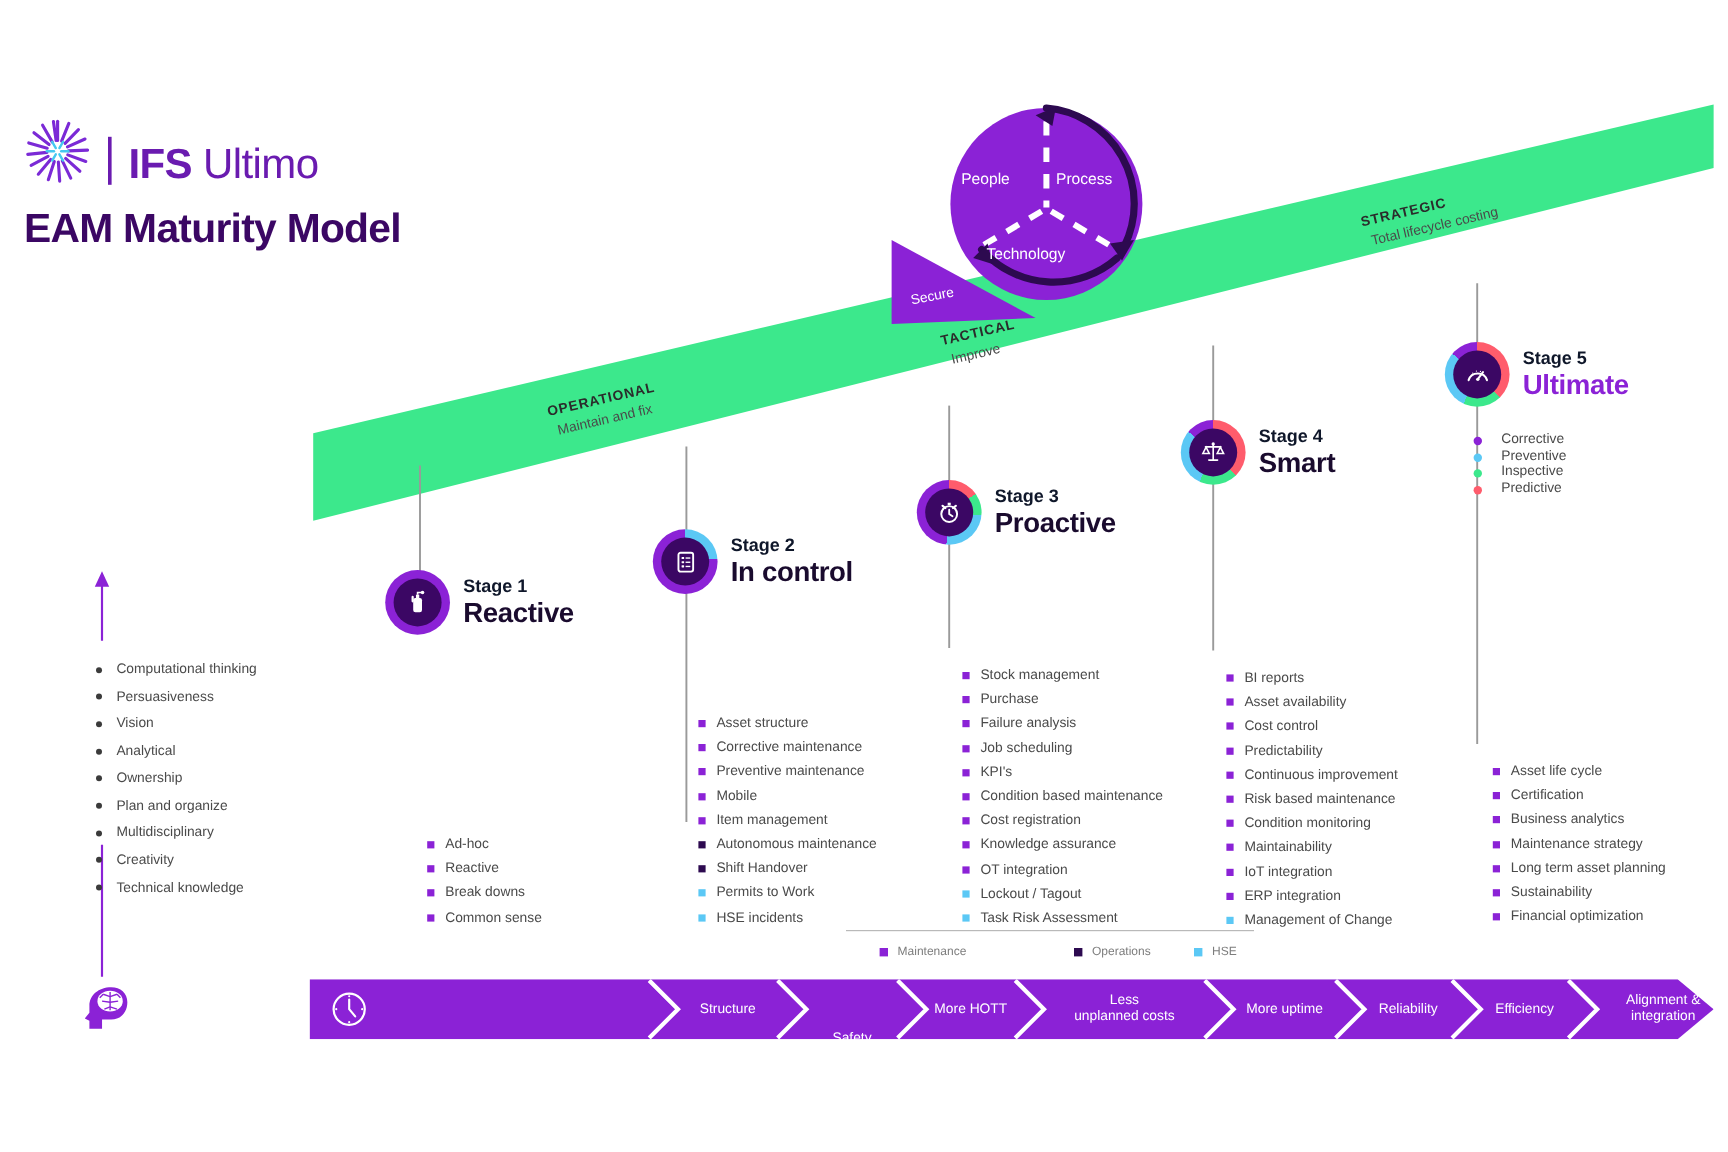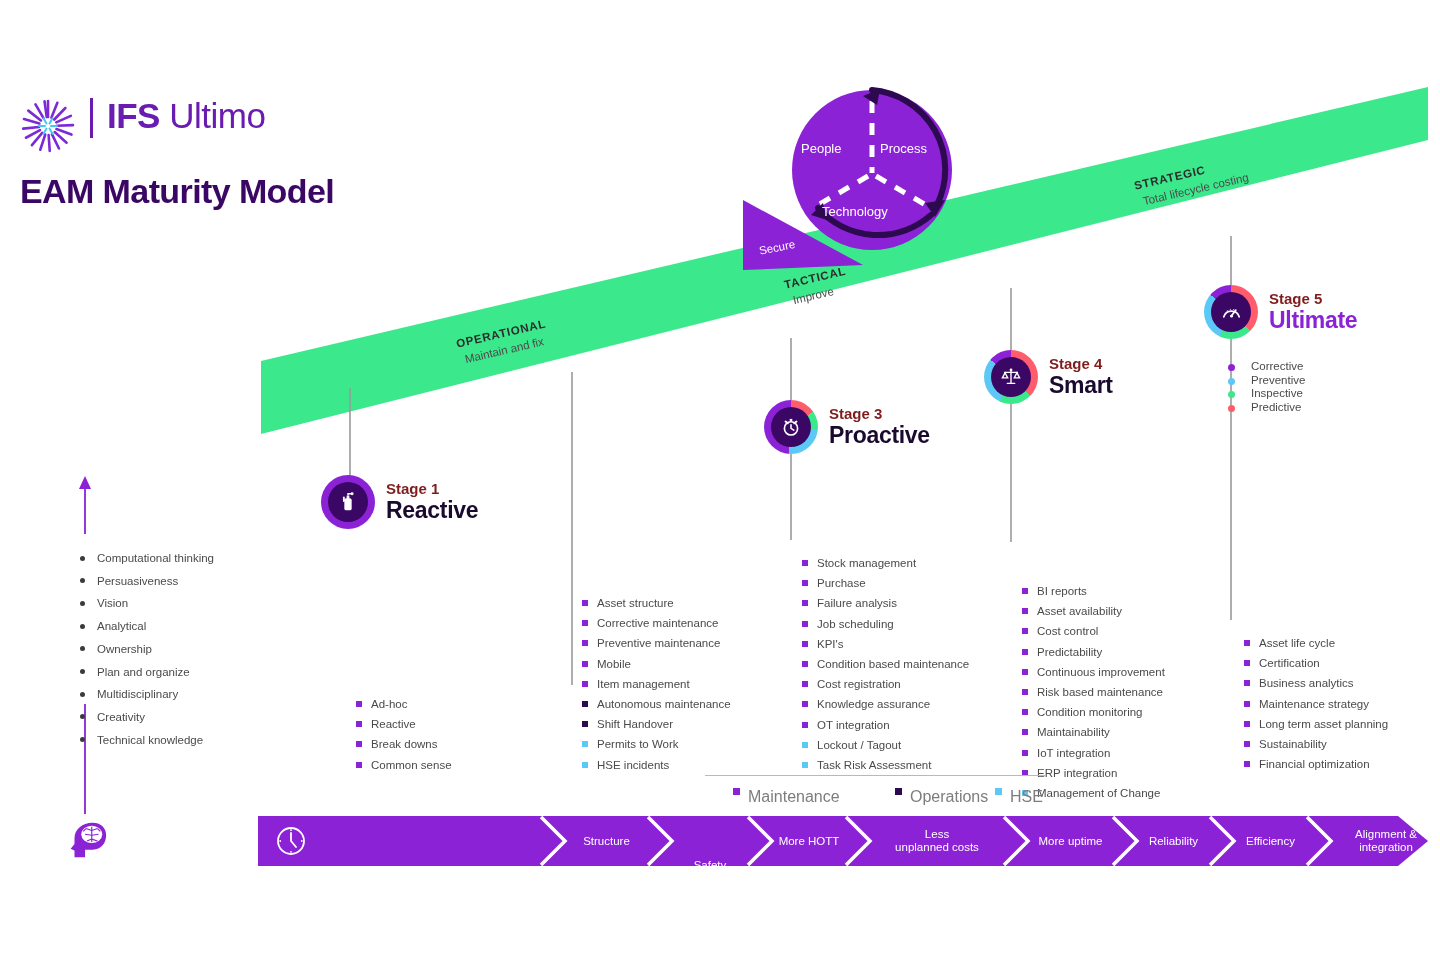--- a/index.html
+++ b/index.html
@@ -1,21 +1,21 @@
 <!DOCTYPE html>
 <html><head>
 <meta charset="utf-8">
 <style>
   html,body{margin:0;padding:0;background:#ffffff;}
   body{width:1440px;height:960px;position:relative;overflow:hidden;
        font-family:"Liberation Sans","DejaVu Sans",sans-serif;}
   .canvas{position:absolute;left:0;top:0;width:1440px;height:960px;}
 
   
-  #brand{position:absolute;left:20px;top:98px;display:flex;align-items:flex-start;gap:14px;}
+  #brand{position:absolute;left:20px;top:98px;display:flex;align-items:flex-end;gap:14px;}
   #brand-name{font-size:35px;font-weight:400;color:#6a1bb0;letter-spacing:-0.5px;line-height:1;}
   #brand-name b{font-weight:700;}
   #brand-divider{width:3px;height:40px;background:#6a1bb0;}
   #page-title{position:absolute;left:20px;top:172px;font-size:34px;font-weight:700;
               color:#3b0764;letter-spacing:-0.6px;}
 
   
   #ramp{position:absolute;left:0;top:0;width:1440px;height:960px;pointer-events:none;}
   .ramp-label{position:absolute;transform-origin:left top;}
   .ramp-label .l1{font-size:11.5px;font-weight:700;color:#2b2b2b;letter-spacing:0.8px;
@@ -32,21 +32,21 @@
   #secure-label{position:absolute;left:758px;top:245px;font-size:11.5px;color:#ffffff;
                 transform:rotate(-11deg);transform-origin:left top;}
 
   
   .stage{position:absolute;}
   .stage-head{display:flex;align-items:center;gap:11px;}
   .ring{position:relative;width:54px;height:54px;border-radius:50%;flex:none;}
   .ring .inner{position:absolute;left:7px;top:7px;width:40px;height:40px;border-radius:50%;
                background:#3b0764;display:flex;align-items:center;justify-content:center;}
   .ring .inner svg{display:block;}
-  .stage-txt .sn{font-size:15px;font-weight:700;color:#7f1d1d;line-height:1.15;}
+  .stage-txt .sn{font-size:15px;font-weight:700;color:#0f172a;line-height:1.15;}
   .stage-txt .st{font-size:23px;font-weight:700;color:#1a0b2e;line-height:1.15;letter-spacing:-0.3px;}
   .stage-txt .st.violet{color:#8b22d6;}
 
   .feat{position:absolute;margin:16px;padding:0;list-style:none;}
   .feat li{position:relative;padding-left:15px;font-size:11.5px;color:#4a4a4a;
            line-height:20.2px;white-space:nowrap;}
   .feat li:before{content:"";position:absolute;left:0;top:7px;width:6px;height:6px;
                   background:#8b22d6;}
   .feat li.ops:before{background:#2d0a50;}
   .feat li.hse:before{background:#5bc8f5;}
@@ -66,21 +66,21 @@
   #skills{position:absolute;left:80px;top:547px;margin:0;padding:0;list-style:none;}
   #skills li{position:relative;padding-left:17px;font-size:11.5px;color:#4a4a4a;
              line-height:22.7px;white-space:nowrap;}
   #skills li:before{content:"";position:absolute;left:0;top:8.5px;width:5px;height:5px;
                     border-radius:50%;background:#3b3b3b;}
   #head-icon{position:absolute;left:63px;top:818px;}
 
   
   #legend-rule{position:absolute;left:705px;top:775px;width:340px;height:1px;background:#b9b9b9;}
   #legend{position:absolute;left:733px;top:788px;display:flex;gap:0;}
-  .lg{display:flex;align-items:flex-start;gap:8px;font-size:16px;color:#7d7d7d;white-space:nowrap;}
+  .lg{display:flex;align-items:center;gap:8px;font-size:10px;color:#7d7d7d;white-space:nowrap;}
   .lg .sw{width:7px;height:7px;flex:none;}
   #lg0{width:122px;} #lg1{width:100px;padding-left:40px;}
   .sw.maint{background:#8b22d6;} .sw.ops{background:#2d0a50;} .sw.hse{background:#5bc8f5;}
 
   
   #benefitbar{position:absolute;left:258px;top:816px;width:1170px;height:50px;}
   #clock-icon{position:absolute;left:18px;top:10px;}
   .bchev{position:absolute;top:0;height:50px;display:flex;align-items:center;
          justify-content:center;color:#ffffff;font-size:11.5px;text-align:center;
          line-height:13px;}
@@ -204,20 +204,43 @@
       </div>
     </div>
   </div>
   <ul class="feat" style="left:340px;top:678px;">
     <li>Ad-hoc</li>
     <li>Reactive</li>
     <li>Break downs</li>
     <li>Common sense</li>
   </ul>
 
+  <div class="stage" style="left:544px;top:441px;">
+    <div class="stage-head">
+      <div class="ring" style="background:conic-gradient(#5bc8f5 0deg 85deg,#8b22d6 85deg 360deg);">
+        <div class="inner">
+          <svg width="21" height="21" viewBox="0 0 24 24">
+            <rect x="5" y="3" width="14" height="18" rx="2" fill="none" stroke="#ffffff" stroke-width="1.8"></rect>
+            <g fill="#ffffff">
+              <rect x="8" y="7" width="2.4" height="2" rx="0.4"></rect>
+                <rect x="11.8" y="7.4" width="4.5" height="1.3"></rect>
+              <rect x="8" y="11" width="2.4" height="2" rx="0.4"></rect>
+                <rect x="11.8" y="11.4" width="4.5" height="1.3"></rect>
+              <rect x="8" y="15" width="2.4" height="2" rx="0.4"></rect>
+                <rect x="11.8" y="15.4" width="4.5" height="1.3"></rect>
+            </g>
+          </svg>
+        </div>
+      </div>
+      <div class="stage-txt">
+        <div class="sn">Stage 2</div>
+        <div class="st">In control</div>
+      </div>
+    </div>
+  </div>
   <ul class="feat" style="left:566px;top:577px;">
     <li>Asset structure</li>
     <li>Corrective maintenance</li>
     <li>Preventive maintenance</li>
     <li>Mobile</li>
     <li>Item management</li>
     <li class="ops">Autonomous maintenance</li>
     <li class="ops">Shift Handover</li>
     <li class="hse">Permits to Work</li>
     <li class="hse">HSE incidents</li>
@@ -271,21 +294,21 @@
             <circle cx="12" cy="4.3" r="1.5" fill="#ffffff"></circle>
           </svg>
         </div>
       </div>
       <div class="stage-txt">
         <div class="sn">Stage 4</div>
         <div class="st">Smart</div>
       </div>
     </div>
   </div>
-  <ul class="feat" style="left:1006px;top:565px;">
+  <ul class="feat" style="left:1006px;top:539px;">
     <li>BI reports</li>
     <li>Asset availability</li>
     <li>Cost control</li>
     <li>Predictability</li>
     <li>Continuous improvement</li>
     <li>Risk based maintenance</li>
     <li>Condition monitoring</li>
     <li>Maintainability</li>
     <li>IoT integration</li>
     <li>ERP integration</li>

